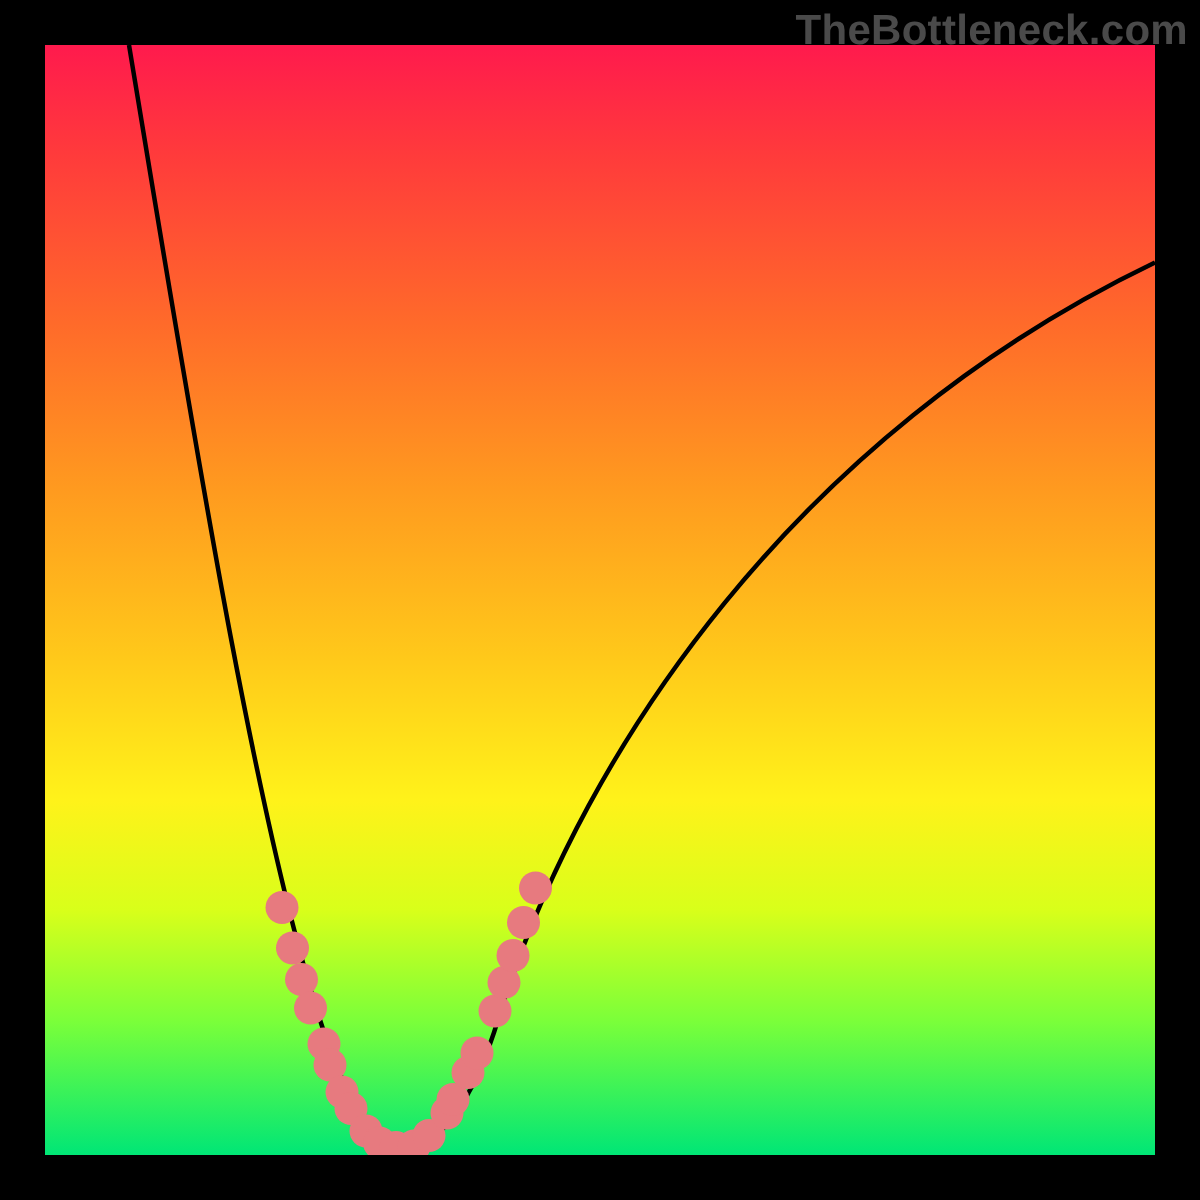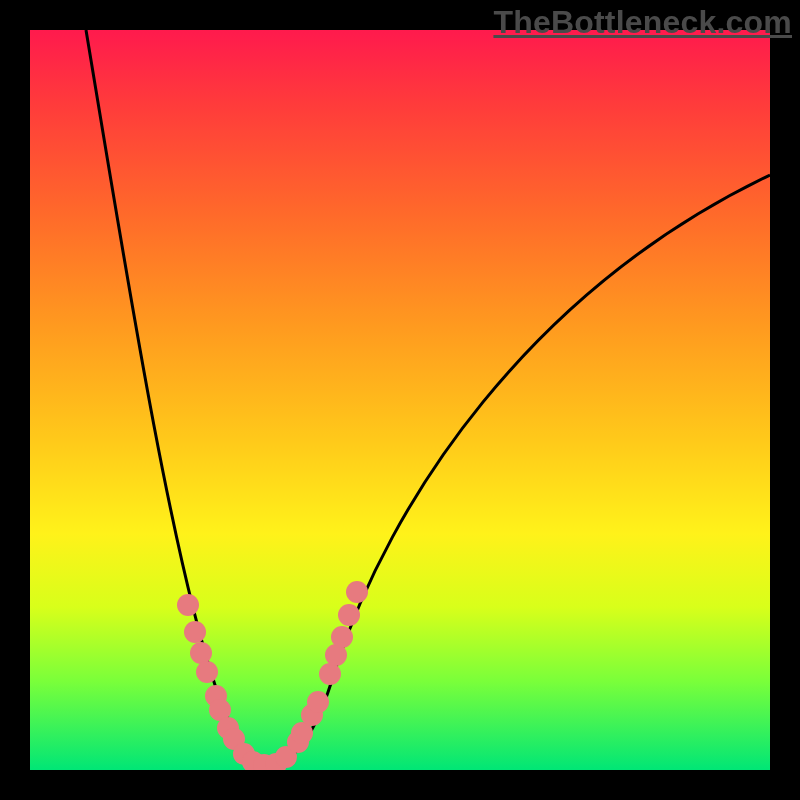--- a/index.html
+++ b/index.html
@@ -34,26 +34,25 @@
       #d8ff1a 78%,
       #7aff3a 88%,
       #00e676 100%);
     overflow: hidden;
   }
   .watermark {
     position: absolute;
     top: 4px;
     right: 8px;
     color: #4a4a4a;
-    font-size: 32px;
+    font-size: 28px;
     font-weight: 600;
     letter-spacing: 0.2px;
     z-index: 5;
     font-family: Arial, Helvetica, sans-serif;
-    text-decoration: underline;
   }
   svg.curve {
     position: absolute;
     left: 0;
     top: 0;
     width: 740px;
     height: 740px;
   }
   .dot {
     position: absolute;

